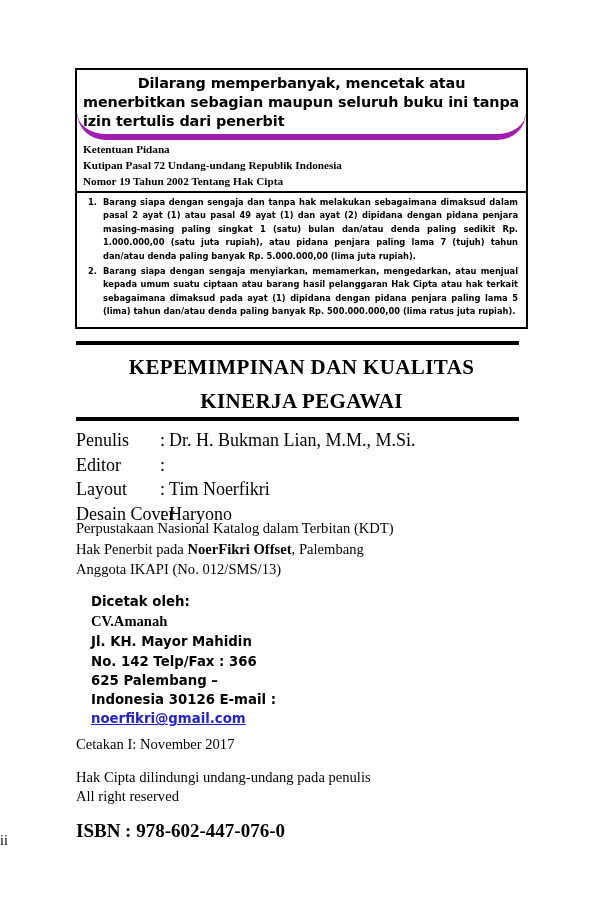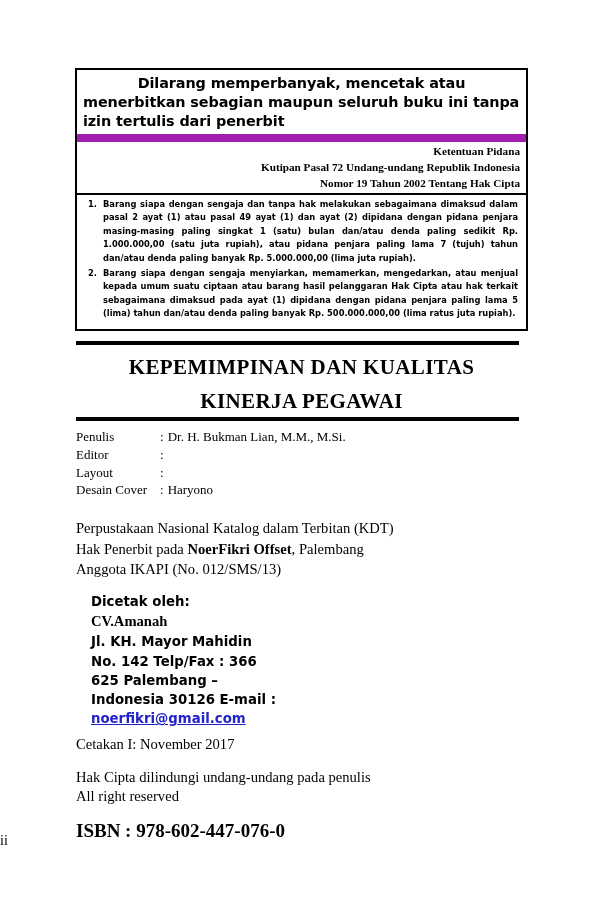--- a/index.html
+++ b/index.html
@@ -38,40 +38,40 @@
   }
 
   .legal-heading {
     font-family: "DejaVu Sans", sans-serif;
     font-weight: bold;
     font-size: 14.4px;
     line-height: 1.32;
     padding: 4px 6px 3px 6px;
     text-align: left;
     letter-spacing: -0.1px;
-    border-bottom: 8px solid #a21caf;
+    border-bottom: 6px solid #a21caf;
+    border-radius: 28px;
   }
   .legal-heading .l1 {
     display: block;
     text-align: center;
   }
   .legal-heading .l2,
   .legal-heading .l3 {
     display: block;
     text-align: left;
   }
 
   .legal-subhead {
     font-family: "Liberation Serif", serif;
     font-weight: bold;
     font-size: 11.2px;
     line-height: 1.42;
     padding: 2px 6px 1px 6px;
     border-bottom: 2px solid #000;
-    text-align: right;
   }
   .legal-subhead span { display: block; }
 
   .legal-items {
     padding: 3px 8px 6px 6px;
   }
   .legal-item {
     display: flex;
     font-family: "DejaVu Sans", sans-serif;
     font-weight: bold;
@@ -117,21 +117,21 @@
   }
   .title-line1 { top: 355px; }
   .title-line2 { top: 389px; }
 
   
   .credits {
     position: absolute;
     left: 76px;
     top: 428px;
     font-family: "Liberation Serif", serif;
-    font-size: 13px;
+    font-size: 18px;
     line-height: 1.37;
   }
   .credit-row {
     display: flex;
     white-space: pre;
   }
   .credit-row .label {
     width: 84px;
     flex: 0 0 84px;
   }
@@ -261,20 +261,21 @@
       <span class="sep">:</span>
       <span class="value">Dr. H. Bukman Lian, M.M., M.Si.</span>
     </div>
     <div class="credit-row">
       <span class="label">Editor</span>
       <span class="sep">:</span>
     </div>
     <div class="credit-row">
       <span class="label">Layout</span>
       <span class="sep">:</span>
+      <span class="value">Tim Noerfikri</span>
     </div>
     <div class="credit-row">
       <span class="label">Desain Cover</span>
       <span class="sep">:</span>
       <span class="value">Haryono</span>
     </div>
   </div>
 
   <div class="publisher">
     <div>Perpustakaan Nasional Katalog dalam Terbitan (KDT)</div>

